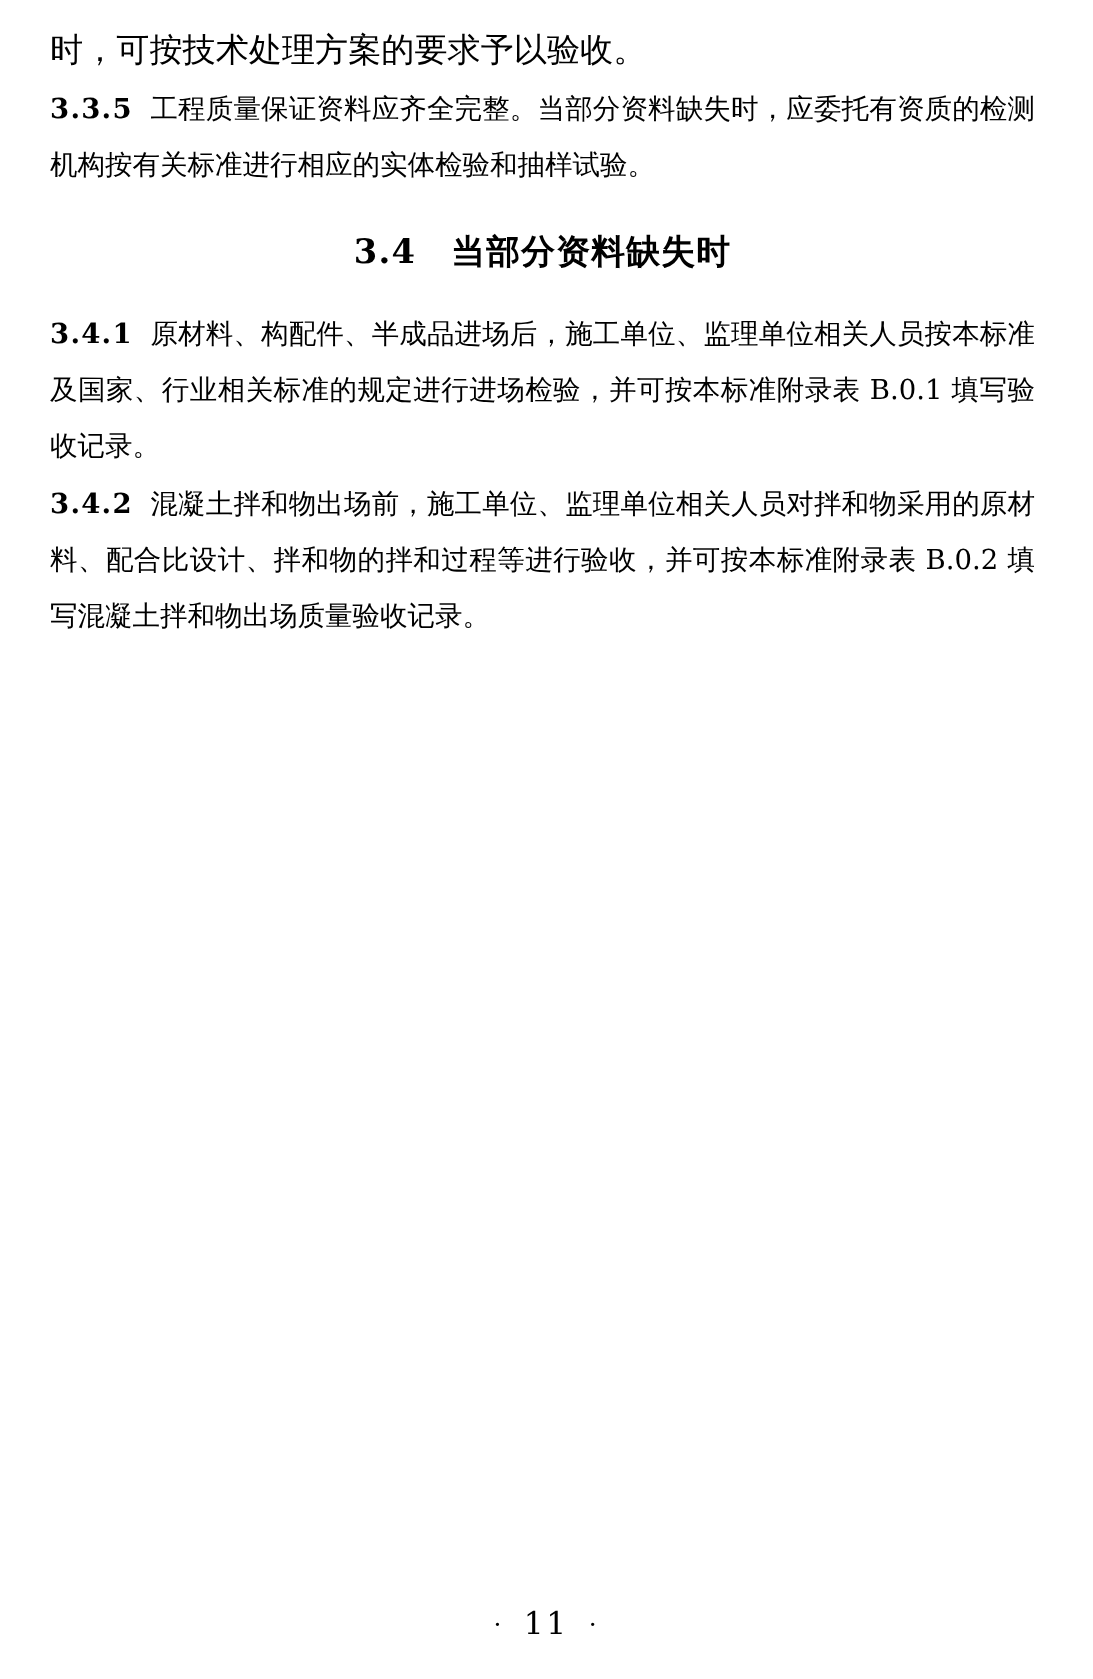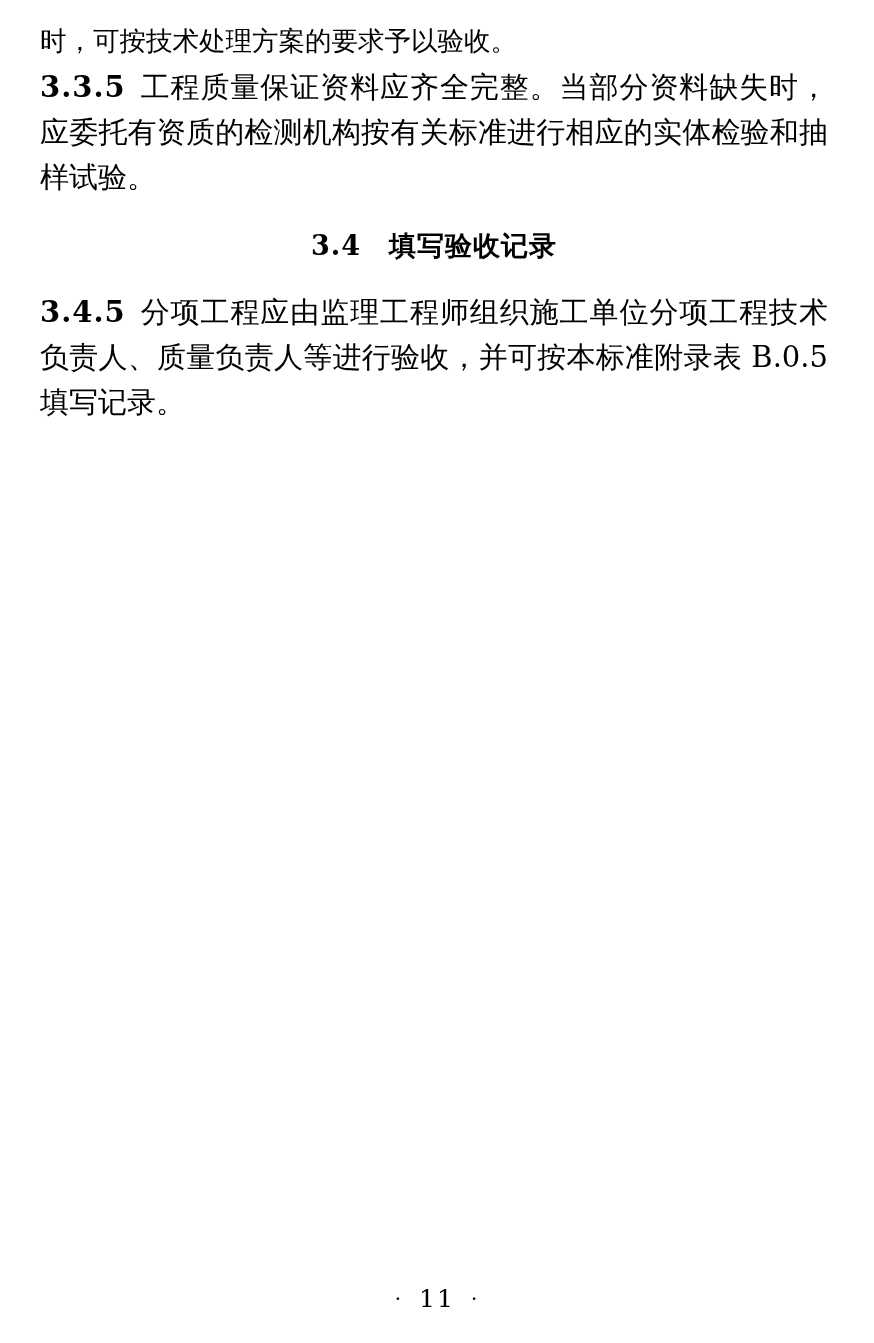--- a/index.html
+++ b/index.html
@@ -18,21 +18,21 @@
   .page {
     position: absolute;
     left: 0;
     top: 0;
     width: 874px;
     height: 1343px;
     box-sizing: border-box;
     padding: 18px 46px 4px 40px;
   }
   .para {
-    font-size: 29px;
+    font-size: 22px;
     line-height: 45px;
     text-align: justify;
     text-justify: inter-ideograph;
     margin: 0 0 1px 0;
     letter-spacing: 0px;
   }
   .para .num {
     font-weight: bold;
     letter-spacing: 1px;
     margin-right: 14px;
@@ -79,28 +79,31 @@
   <p class="first-line">
     <span>时，可按技术处理方案的要求予以验收。</span>
   </p>
 
   <p class="para">
     <span class="num">3.3.5</span><span>工程质量保证资料应齐全完整。当部分资料缺失时，应委托有资质的检测机构按有关标准进行相应的实体检验和抽样试验。</span>
   </p>
 
 
   <h2 class="section-title">
-    <span class="sec-no">3.4</span><span>填写验收记录</span>
+    <span class="sec-no">3.4</span><span>当部分资料缺失时</span>
   </h2>
+
+  <p class="para">
+    <span class="num">3.4.1</span><span>原材料、构配件、半成品进场后，施工单位、监理单位相关人员按本标准及国家、行业相关标准的规定进行进场检验，并可按本标准附录表 B.0.1 填写验收记录。</span>
+  </p>
+
+  <p class="para">
+    <span class="num">3.4.2</span><span>混凝土拌和物出场前，施工单位、监理单位相关人员对拌和物采用的原材料、配合比设计、拌和物的拌和过程等进行验收，并可按本标准附录表 B.0.2 填写混凝土拌和物出场质量验收记录。</span>
+  </p>
 
 
 
-
-
-  <p class="para">
-    <span class="num">3.4.5</span><span>分项工程应由监理工程师组织施工单位分项工程技术负责人、质量负责人等进行验收，并可按本标准附录表 B.0.5 填写记录。</span>
-  </p>
 
 </div>
 
 <div class="footer">
   <span class="dot">·</span><span class="pgnum">11</span><span class="dot">·</span>
 </div>
 
 </body></html>

